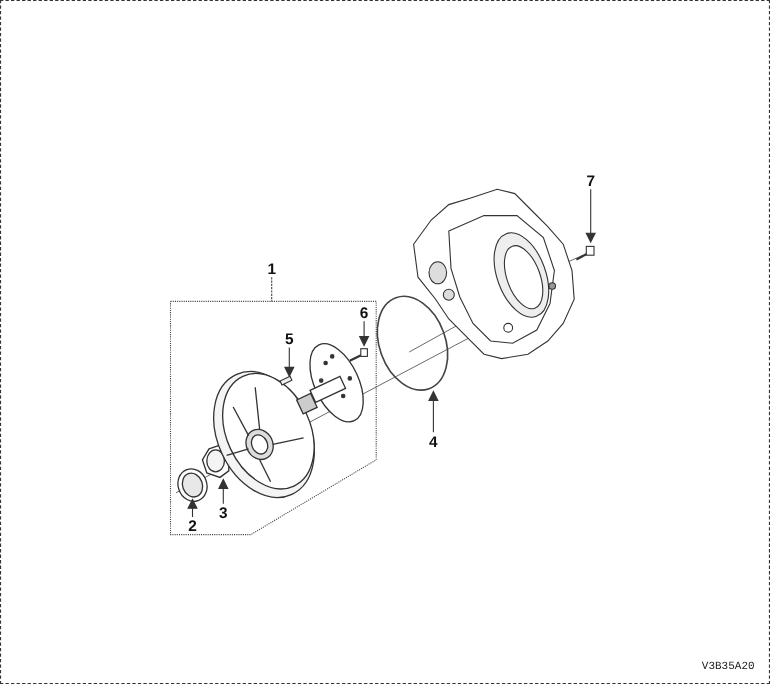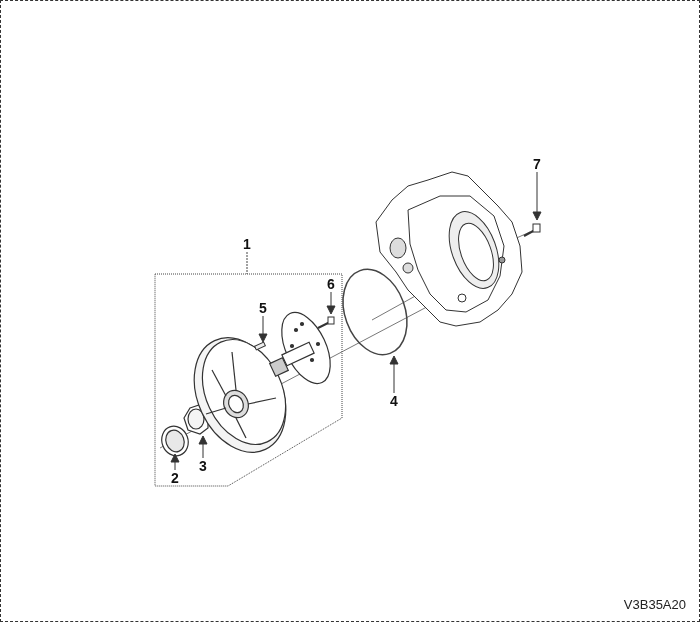--- a/index.html
+++ b/index.html
@@ -9,21 +9,21 @@
     border: 1px dashed #333; box-sizing: content-box; background: #fff;
   }
   svg.art { position: absolute; left: 0; top: 0; }
   .callout {
     position: absolute; font-family: "Liberation Sans", sans-serif;
     font-weight: bold; font-size: 14px; color: #111; line-height: 1;
     transform: translate(-50%, -50%);
   }
   .fig-code {
     position: absolute; right: 14px; bottom: 10px;
-    font-family: Liberation Sans, sans-serif; font-size: 13px; color: #222;
+    font-family: Liberation Mono, monospace; font-size: 10px; color: #222;
   }
 </style>
 </head>
 <body>
 
 <div class="frame"></div>
 
 <svg class="art" width="700" height="622" viewBox="0 0 700 622">
 
   <g fill="none" stroke="#444" stroke-width="1">

